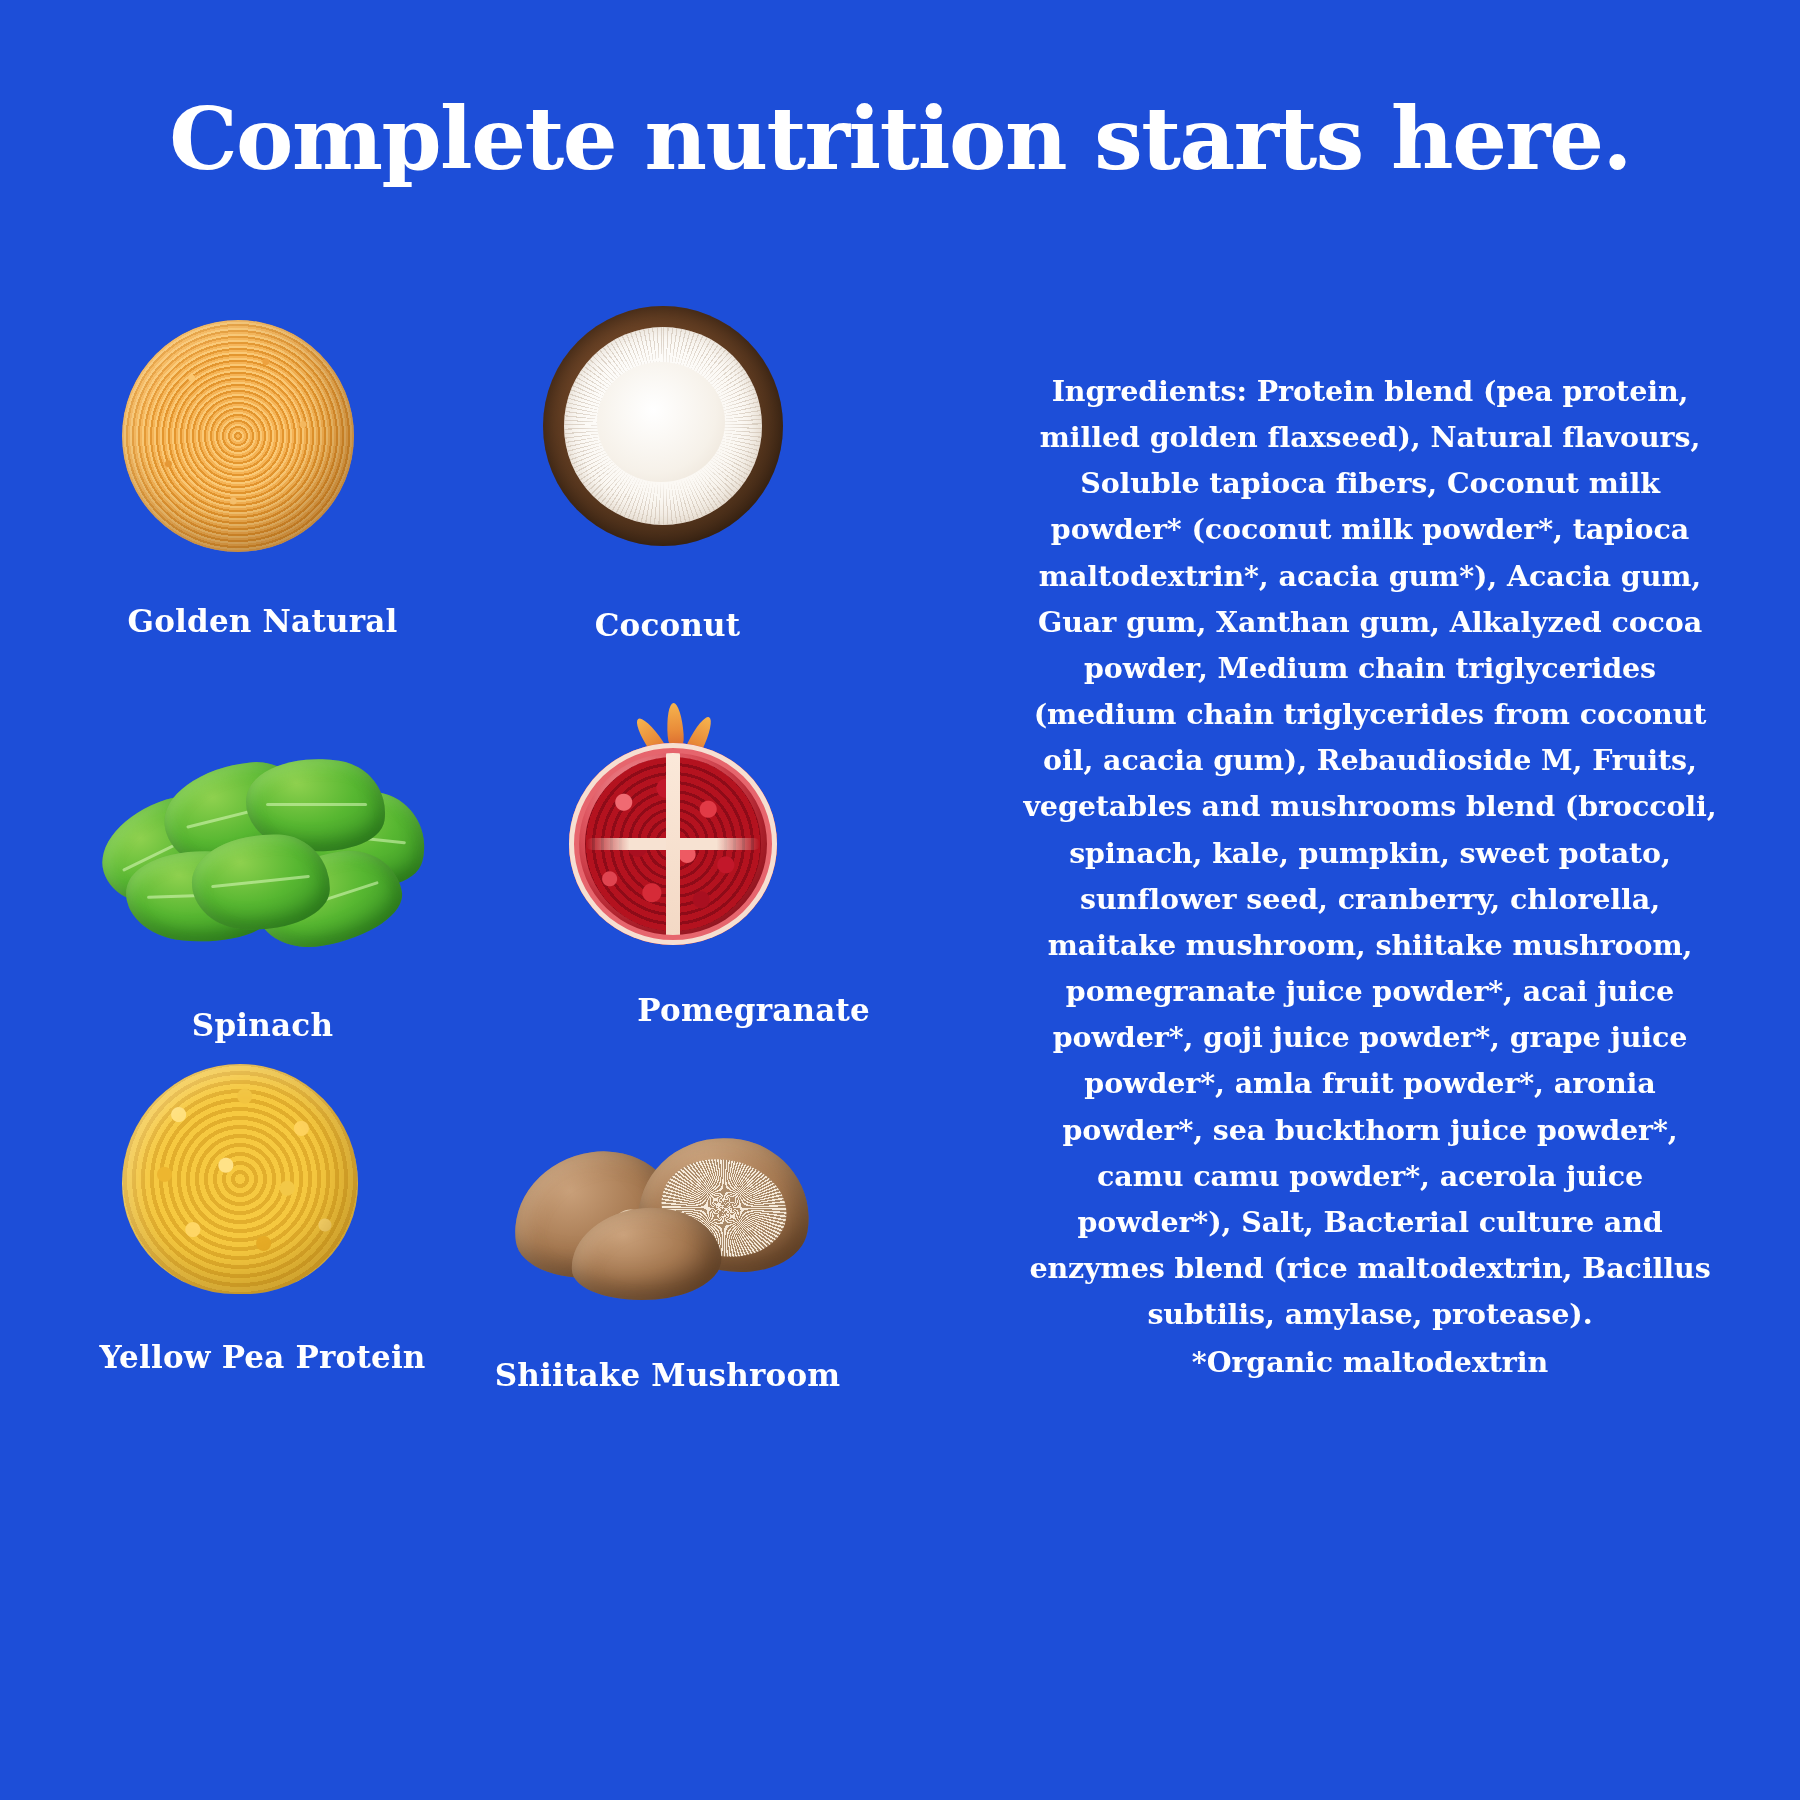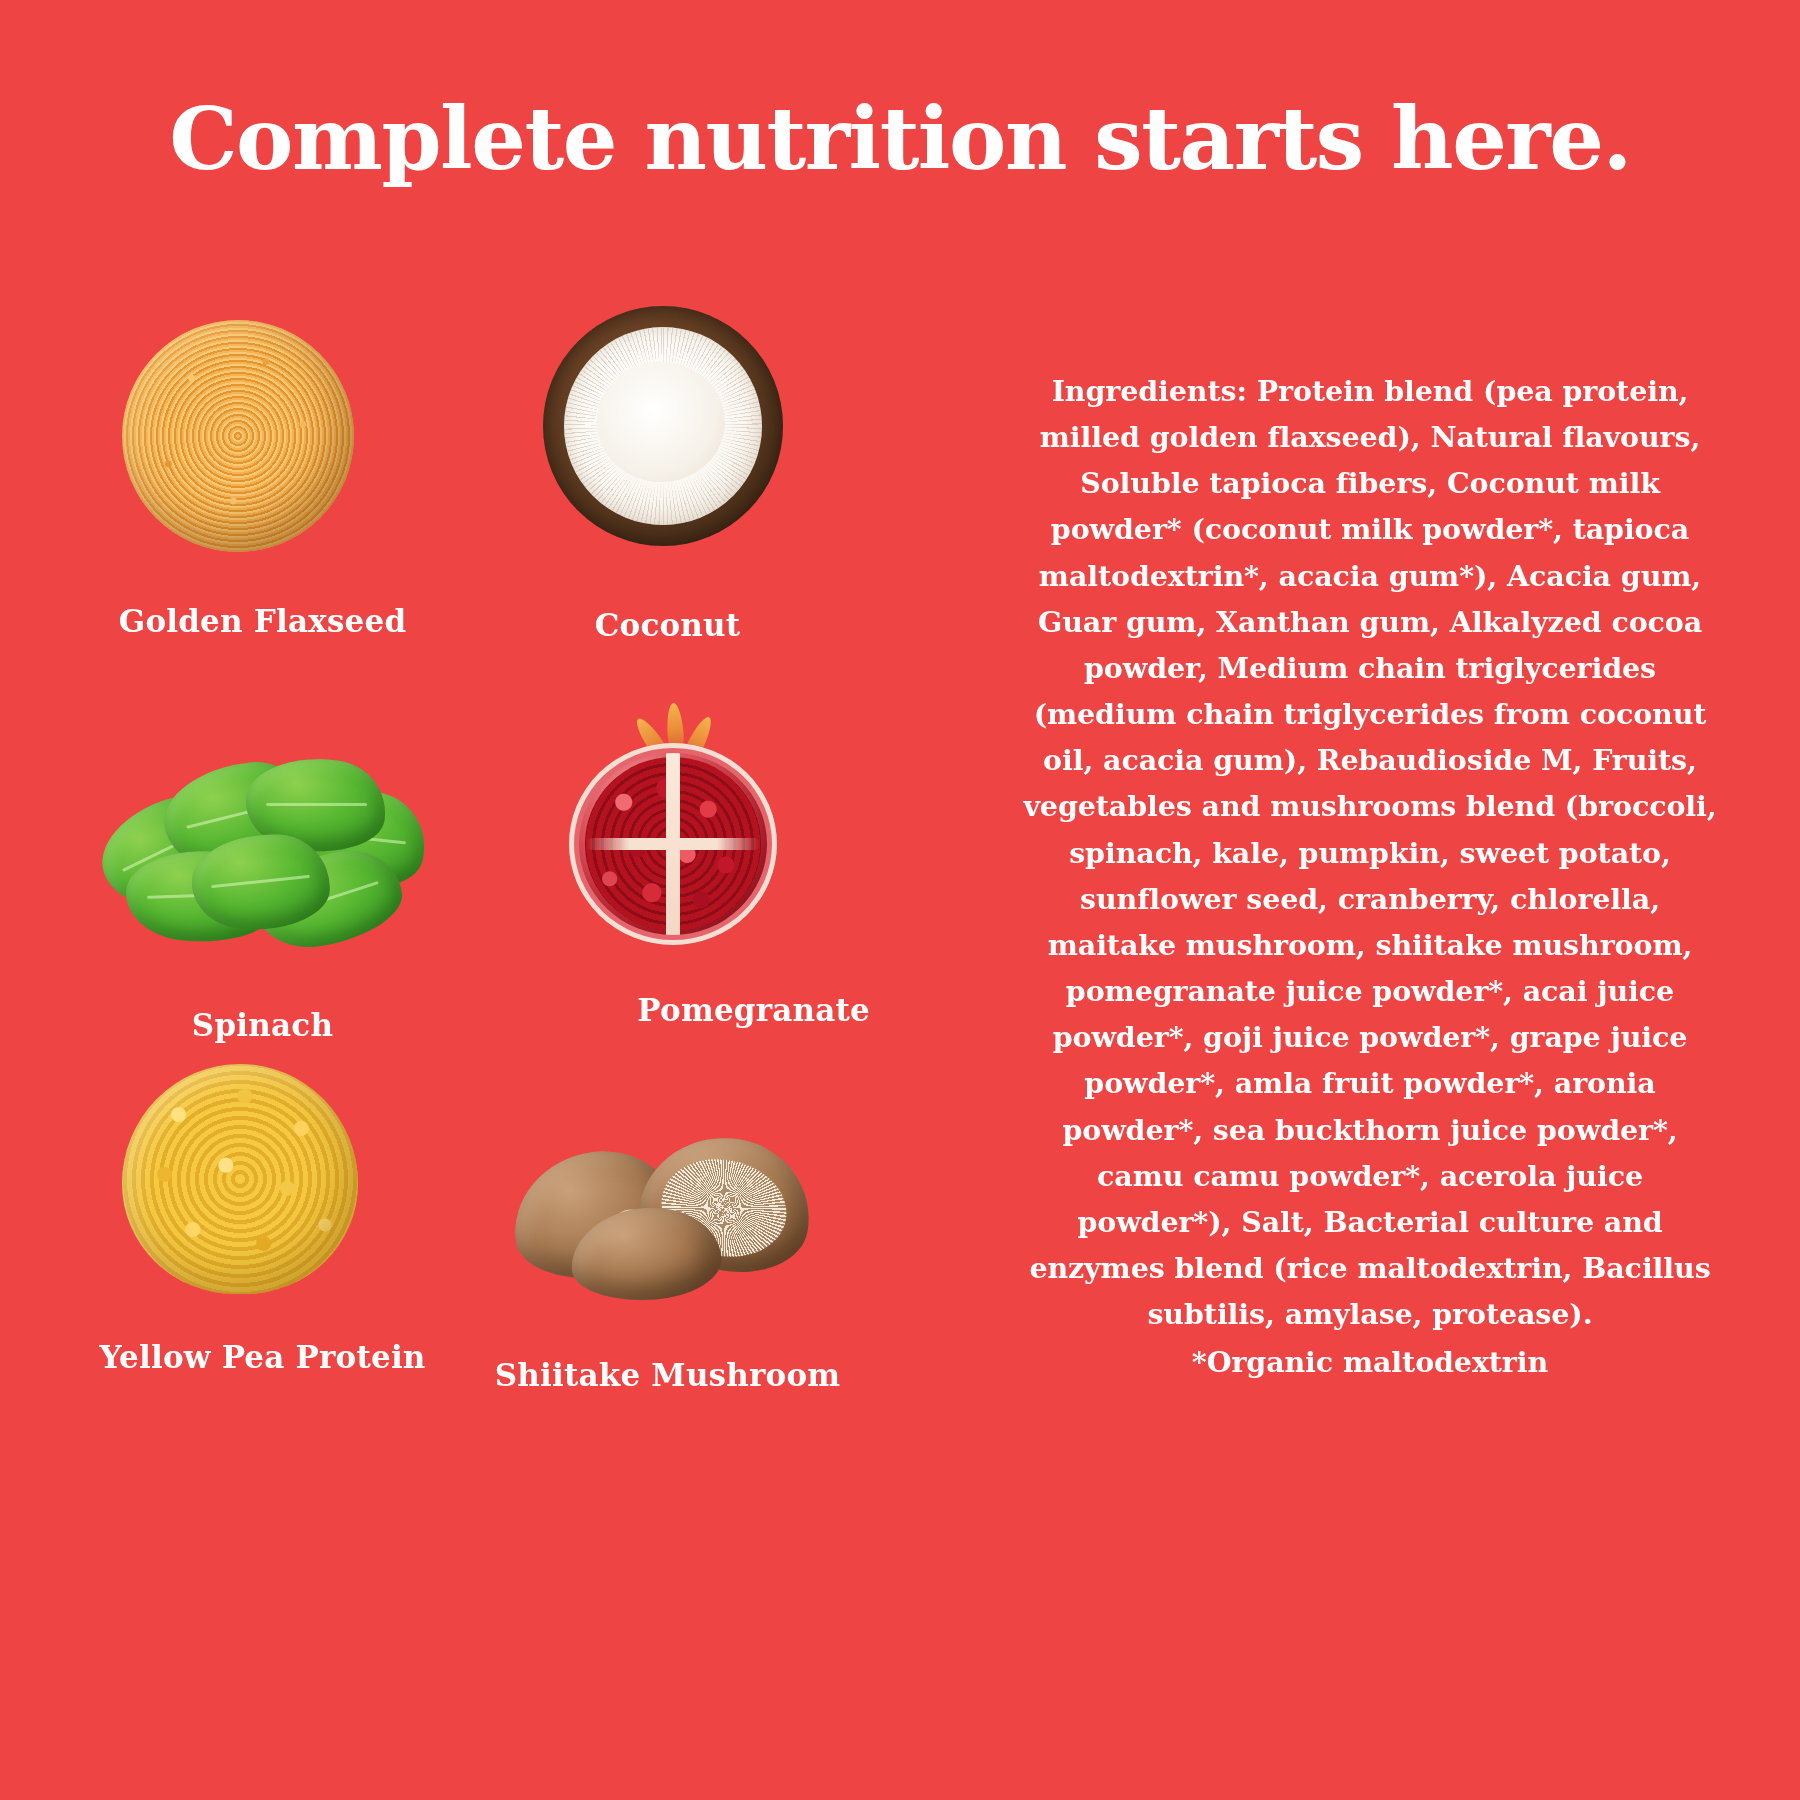--- a/index.html
+++ b/index.html
@@ -11,21 +11,21 @@
     height: 1800px;
     background: #3a5b9c;
     font-family: "DejaVu Serif", serif;
     overflow: hidden;
     position: relative;
   }
   .page {
     position: relative;
     width: 1800px;
     height: 1800px;
-    background: #ef4444;
+    background: #1d4ed8;
   }
 
   
   .headline {
     position: absolute;
     left: 0;
     top: 96px;
     width: 1800px;
     text-align: center;
     color: #ffffff;
@@ -298,21 +298,21 @@
 
   <div class="headline">Complete nutrition starts here.</div>
 
   <div class="grid">
 
     <div class="card c-flax">
       <div class="art">
         <div class="blob flax-fuzz"></div>
         <div class="blob flax-pile"></div>
       </div>
-      <div class="label">Golden Flaxseed</div>
+      <div class="label">Golden Natural</div>
     </div>
 
     <div class="card c-coco">
       <div class="art">
         <div class="blob coco-shell"></div>
         <div class="blob coco-husk"></div>
         <div class="blob coco-flesh"></div>
         <div class="blob coco-rays"></div>
         <div class="blob coco-core"></div>
       </div>

